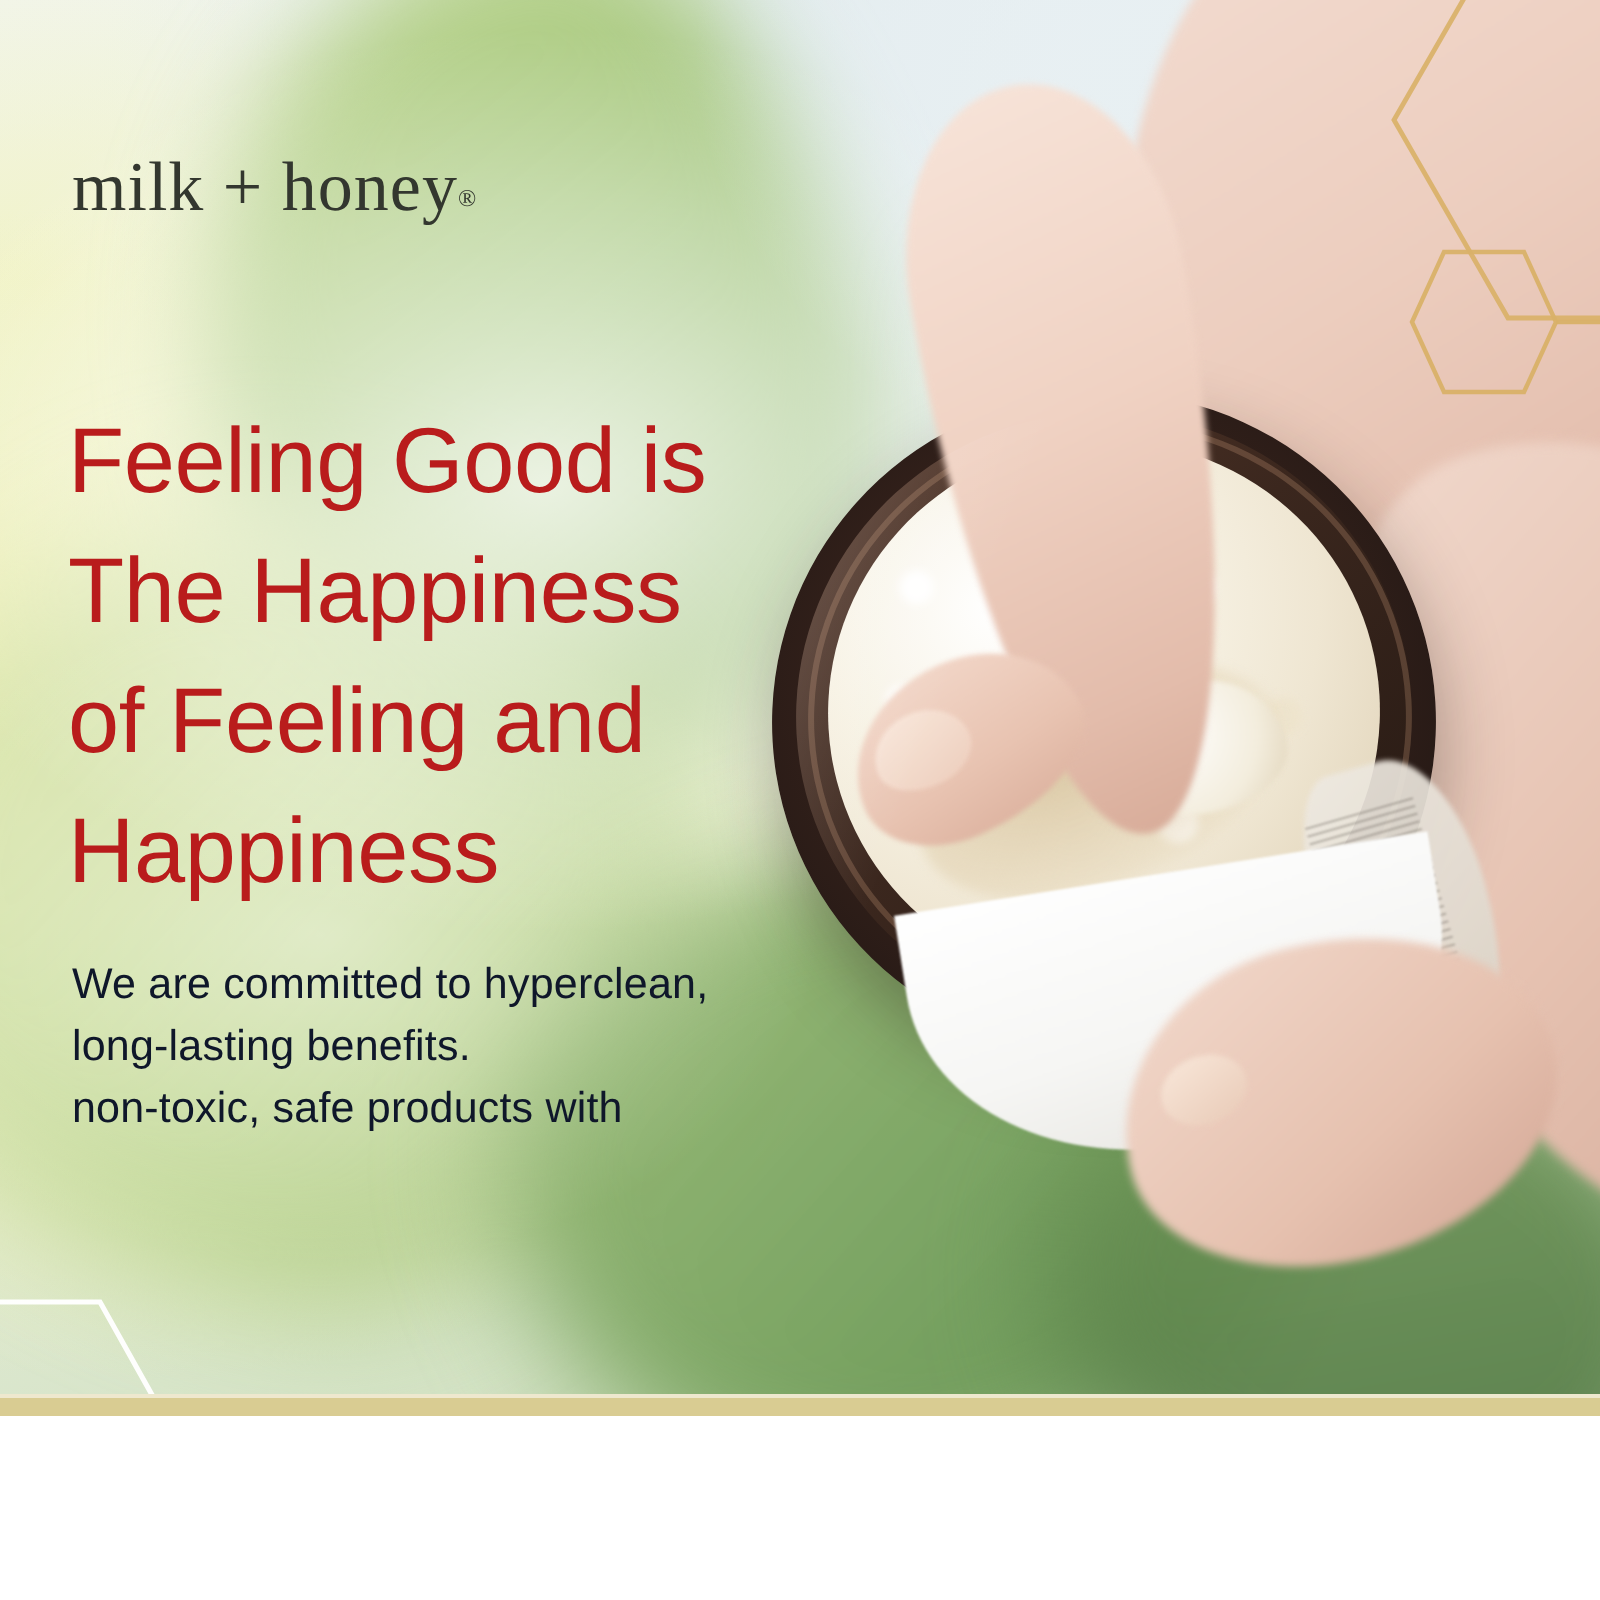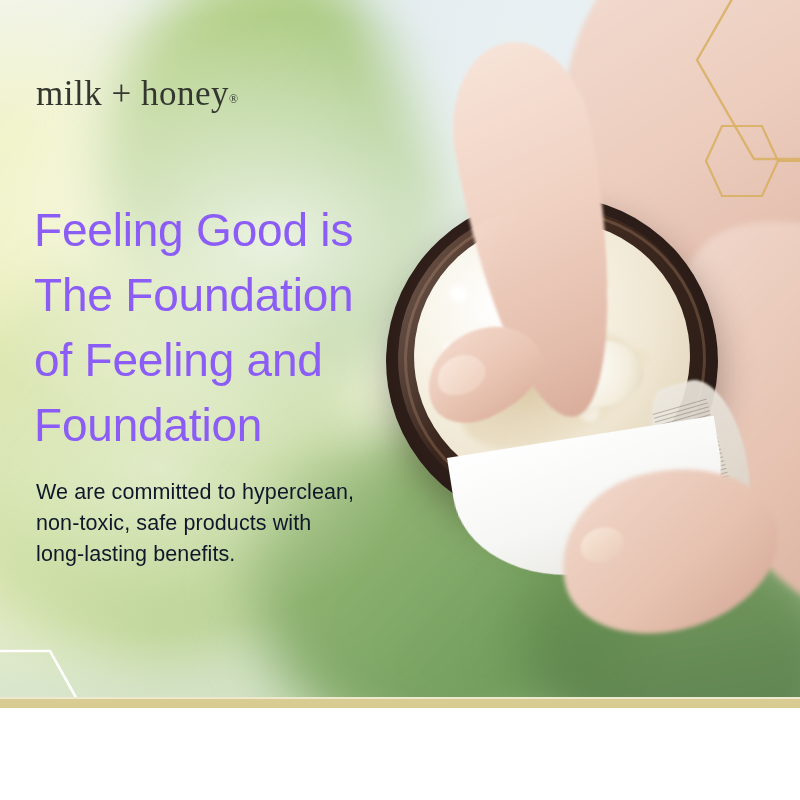--- a/index.html
+++ b/index.html
@@ -300,21 +300,21 @@
     vertical-align: 2px;
     letter-spacing: 0;
   }
   .headline {
     position: absolute;
     left: 34px; top: 198px;
     width: 420px;
     font-size: 46px;
     line-height: 65px;
     font-weight: 300;
-    color: #8b5cf6;
+    color: #b91c1c;
     letter-spacing: -0.2px;
   }
   .headline div { white-space: nowrap; }
   .body {
     position: absolute;
     left: 36px; top: 477px;
     width: 380px;
     font-size: 21.5px;
     line-height: 31px;
     color: #0f172a;
@@ -381,24 +381,24 @@
   <div class="band" style="background:#d9cc92">
     <div class="band-rule"></div>
   </div>
 
   <div class="logo">
     <span>milk + honey</span><span class="reg">®</span>
   </div>
 
   <div class="headline">
     <div>Feeling Good is</div>
-    <div>The Foundation</div>
+    <div>The Happiness</div>
     <div>of Feeling and</div>
-    <div>Foundation</div>
+    <div>Happiness</div>
   </div>
 
   <div class="body">
     <div>We are committed to hyperclean,</div>
+    <div>long-lasting benefits.</div>
     <div>non-toxic, safe products with</div>
-    <div>long-lasting benefits.</div>
   </div>
 
 </div>
 
 </body></html>

